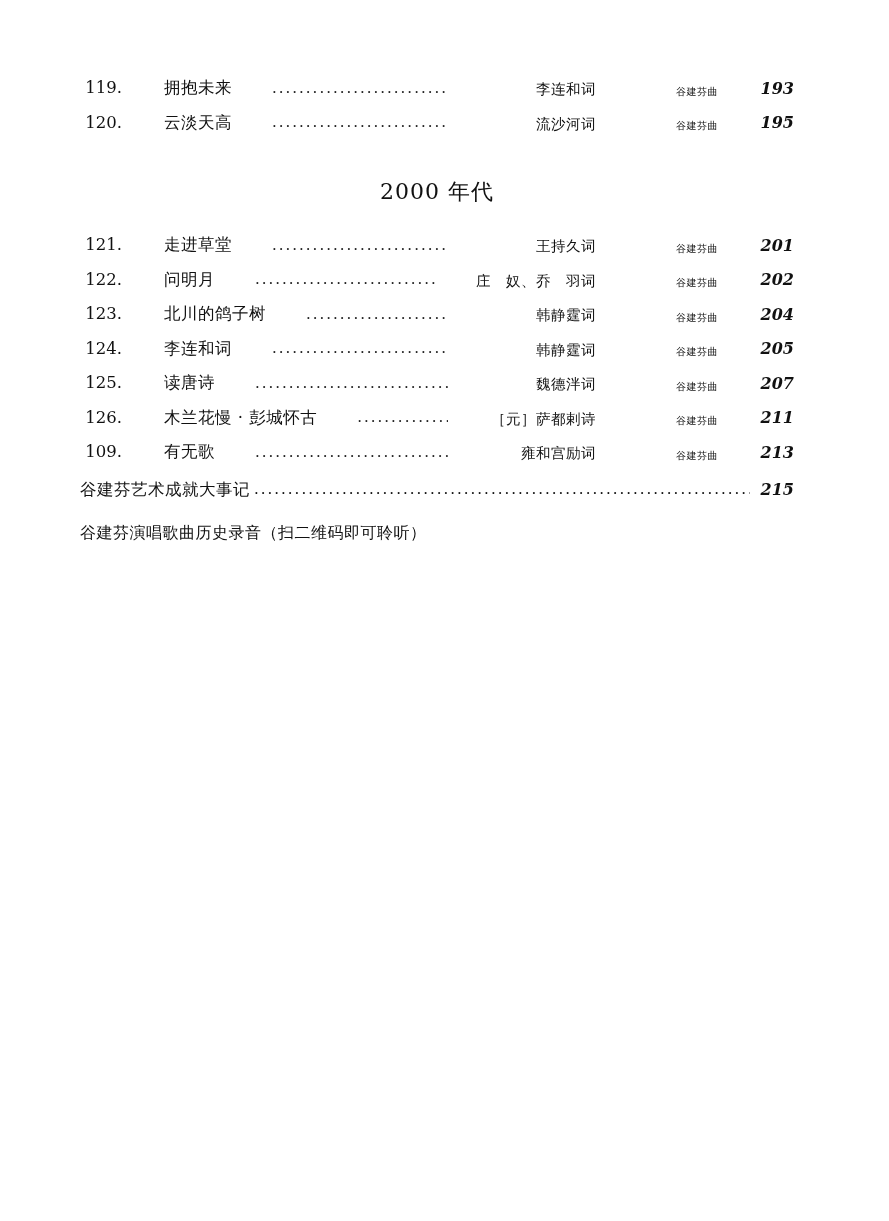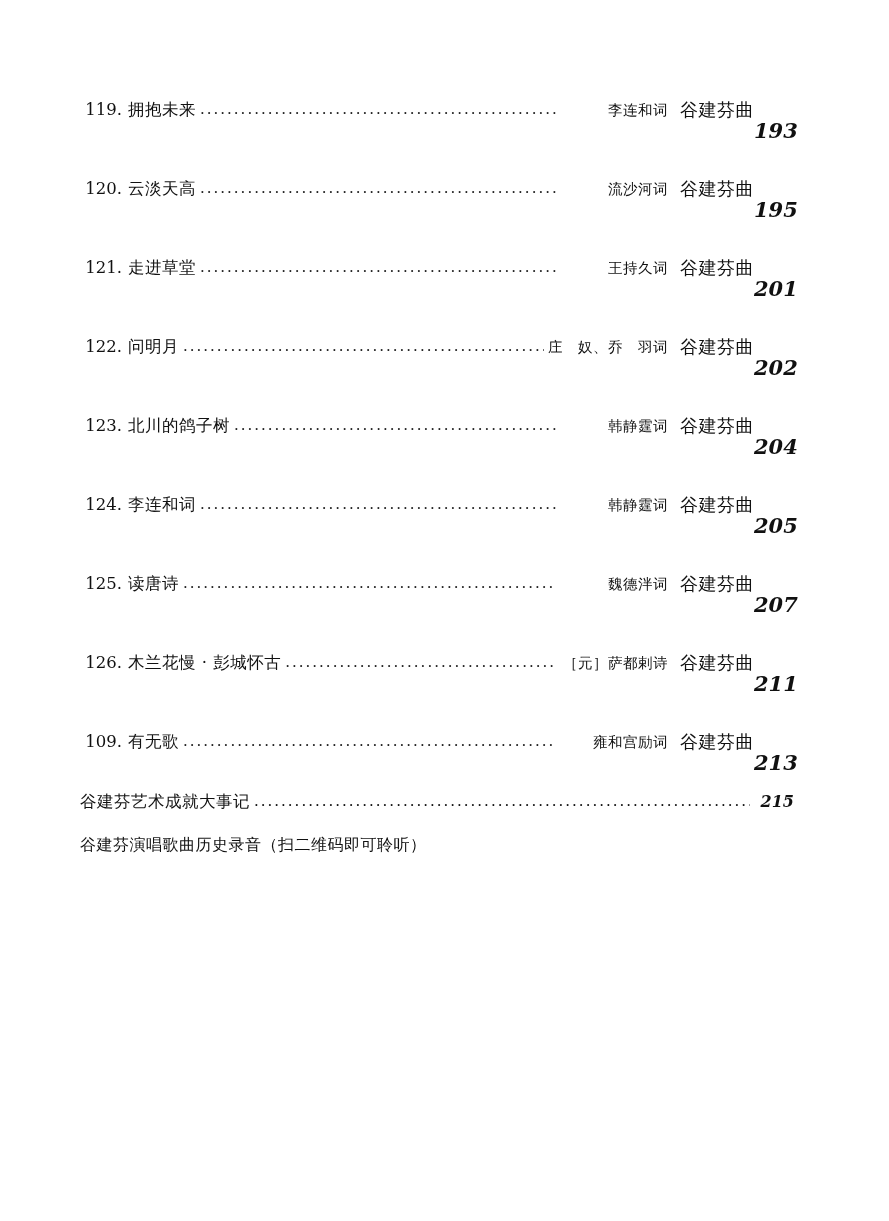--- a/index.html
+++ b/index.html
@@ -22,25 +22,26 @@
     box-sizing: border-box;
     padding: 70px 95px 0 80px;
   }
   .toc-list {
     list-style: none;
     margin: 0;
     padding: 0;
   }
   .toc-row {
     display: flex;
-    align-items: center;
+    align-items: flex-end;
     font-size: 16.5px;
     line-height: 1.0;
     margin: 0 0 18px 0;
     white-space: nowrap;
+    gap: 36px;
   }
   .toc-row .num {
     width: 42px;
     text-align: right;
     flex: 0 0 auto;
     letter-spacing: 0px;
   }
   .toc-row .title {
     flex: 0 0 auto;
     padding-left: 6px;
@@ -61,34 +62,32 @@
   }
   .toc-row .lyric {
     flex: 0 0 auto;
     font-size: 14.5px;
     text-align: right;
     min-width: 108px;
     letter-spacing: 0.5px;
   }
   .toc-row .composer {
     flex: 0 0 auto;
-    font-size: 18px;
+    font-size: 10px;
     width: 86px;
     text-align: right;
     letter-spacing: 0.5px;
-    font-family: Liberation Mono, monospace;
   }
   .toc-row .page-no {
     flex: 0 0 auto;
     width: 40px;
     text-align: right;
     font-style: italic;
     font-weight: bold;
-    font-size: 21px;
-    margin-top: 40px;
+    font-size: 16px;
   }
   .section-heading {
     text-align: center;
     font-size: 22px;
     letter-spacing: 1px;
     margin: 46px 0 30px 0;
     font-family: "DejaVu Serif", "Liberation Serif", serif;
   }
   .section-heading.appendix {
     margin-top: 54px;
@@ -159,20 +158,21 @@
         <span class="title">云淡天高</span>
         <span class="leader"></span>
         <span class="lyric">流沙河词</span>
         <span class="composer">谷建芬曲</span>
         <span class="page-no">195</span>
       </li>
     </ul>
   </div>
 
   <div class="group">
+    <div class="section-heading">2000 年代</div>
     <ul class="toc-list">
       <li class="toc-row">
         <span class="num">121.</span>
         <span class="title">走进草堂</span>
         <span class="leader"></span>
         <span class="lyric">王持久词</span>
         <span class="composer">谷建芬曲</span>
         <span class="page-no">201</span>
       </li>
       <li class="toc-row">

